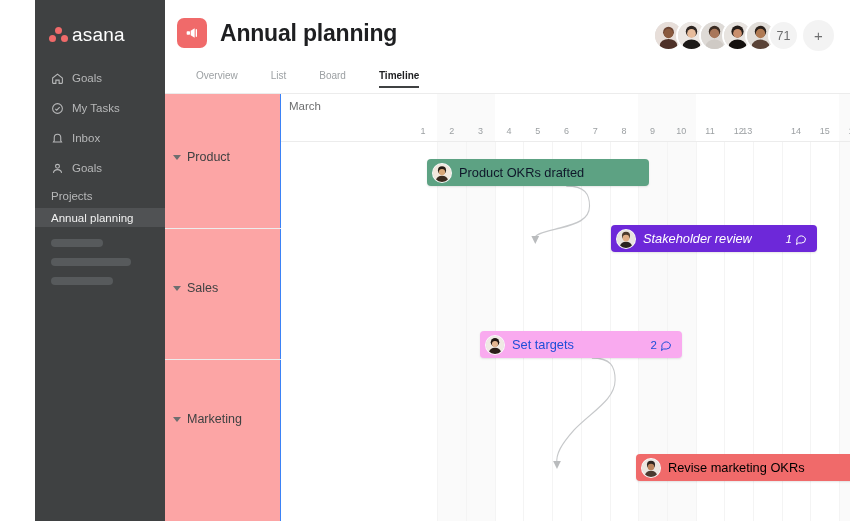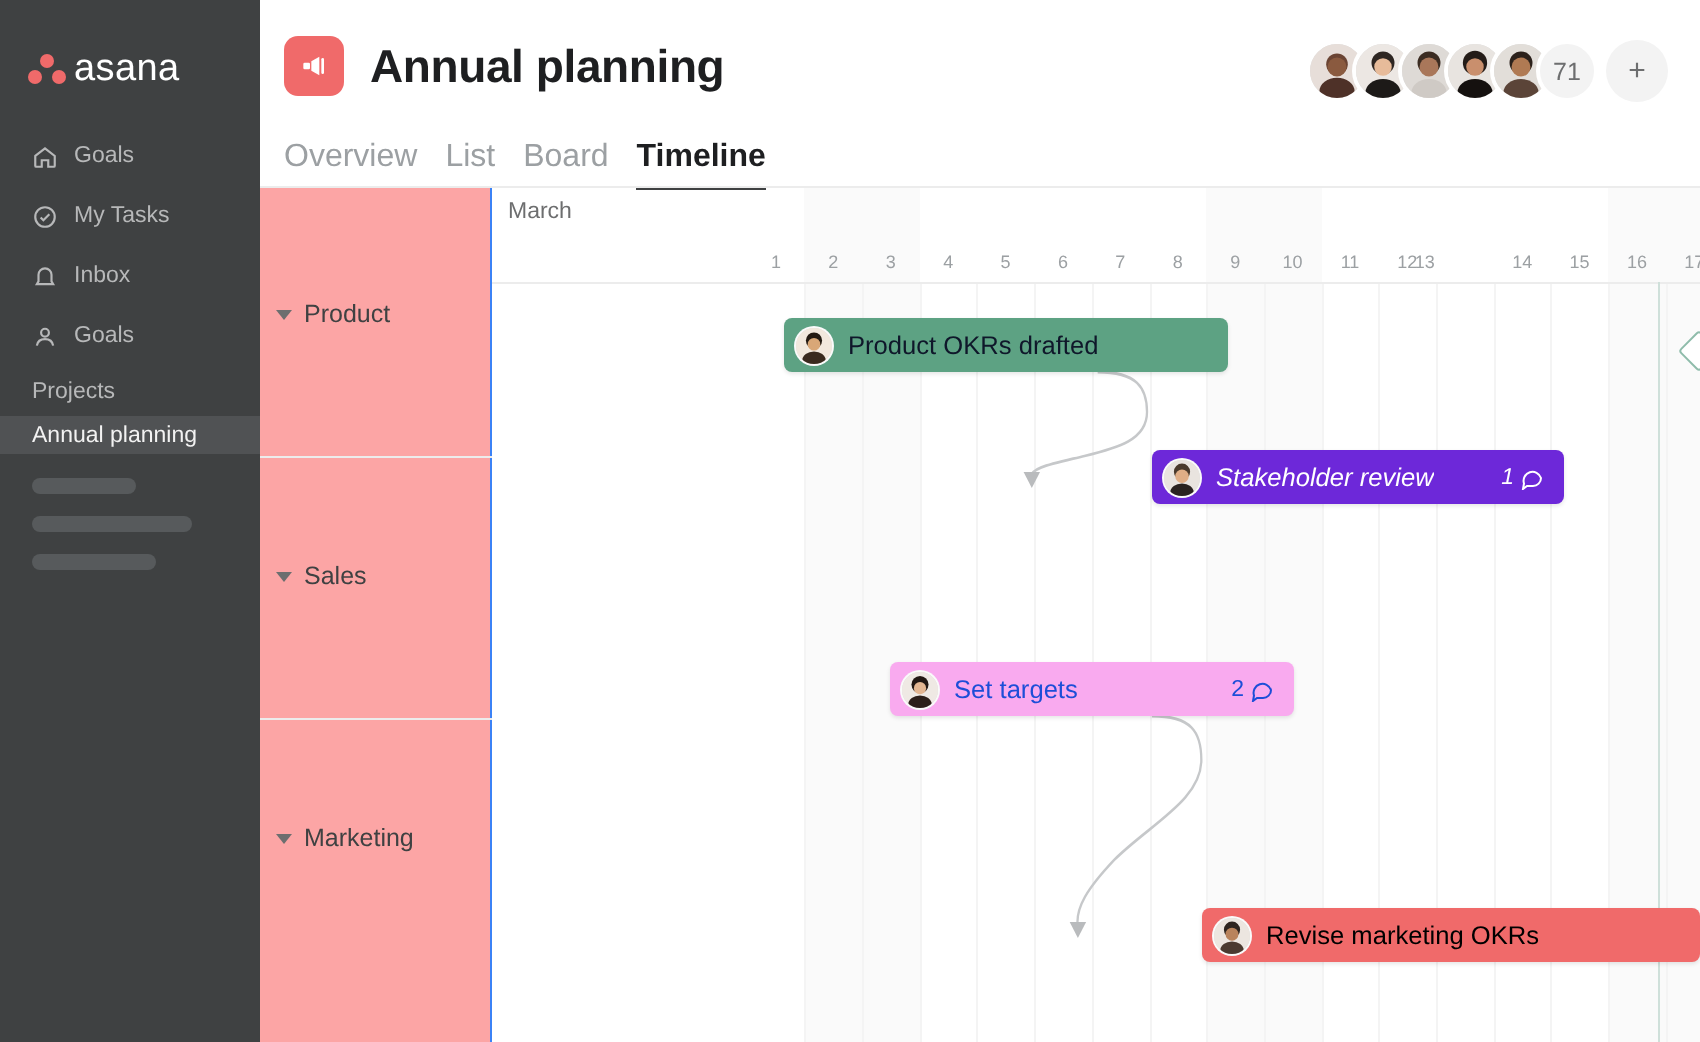--- a/index.html
+++ b/index.html
@@ -4,21 +4,21 @@
 <title>Asana Timeline</title>
 <style>
   * { margin:0; padding:0; box-sizing:border-box; }
   html, body {
     width:850px; height:521px;
     font-family:"Liberation Sans", sans-serif;
     overflow:hidden;
     background:#ffffff;
     -webkit-font-smoothing:antialiased;
   }
-  #app { position:relative; width:850px; height:521px; display:flex; }
+  #app { position:relative; width:850px; height:521px; display:flex;padding-left:35px; }
 
   
   #sidebar {
     width:130px; height:521px;
     background:#3f4142;
     flex:0 0 130px;
     position:relative;
     color:#c8c9ca;
   }
   .logo-wrap {
@@ -102,22 +102,22 @@
     background:#f3f3f3; margin-left:4px;
     display:flex; align-items:center; justify-content:center;
     font-size:15px; color:#6d6e6f; cursor:pointer;
   }
 
   .tabs {
     position:absolute; left:12px; top:70px;
     display:flex; align-items:flex-end; gap:14px;
   }
   .tab {
-    font-size:16px; color:#9ca0a3; padding-bottom:5px;
-    cursor:pointer; border-bottom:2px solid transparent;
+    font-size:10px; color:#9ca0a3; padding-bottom:5px;
+    cursor:pointer; border-bottom:2px solid transparent;margin-left:19px;
   }
   .tab.active { color:#1e1f21; font-weight:700; border-bottom-color:#3f4142; }
 
   .hrule { position:absolute; left:0; right:0; top:93px; height:1px; background:#ececec; }
 
   
   #tl { position:absolute; left:0; top:94px; right:0; bottom:0; }
 
   .tl-left {
     position:absolute; left:0; top:0; width:116px; bottom:0;

